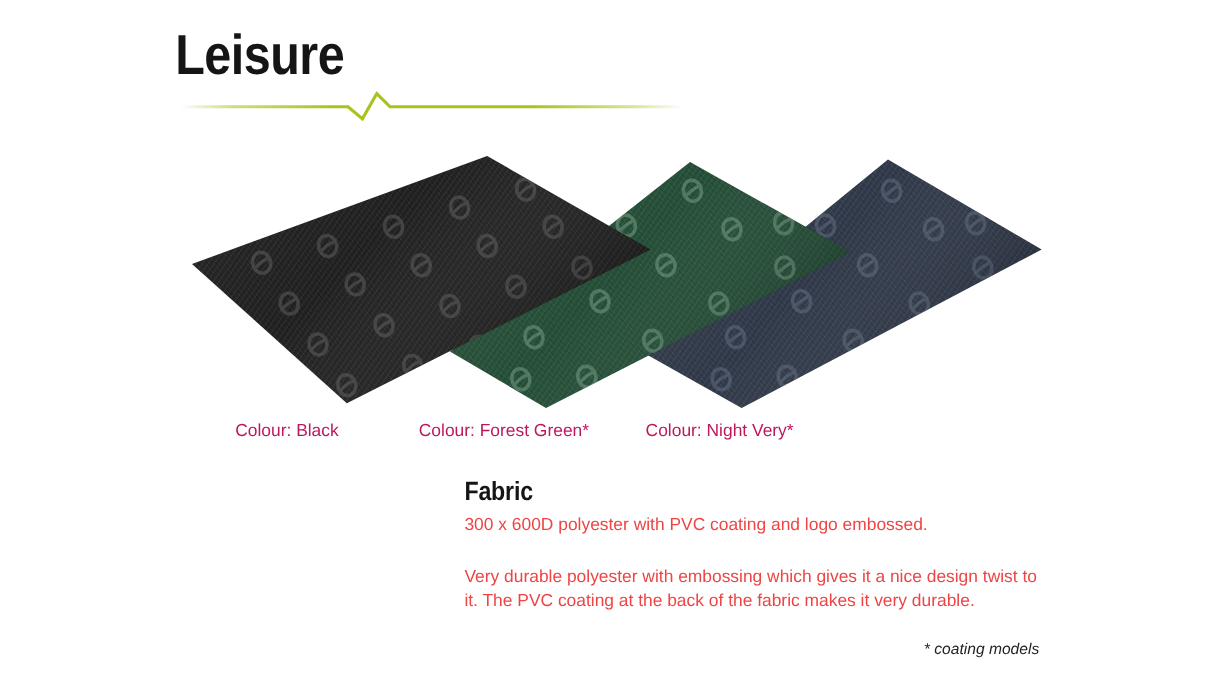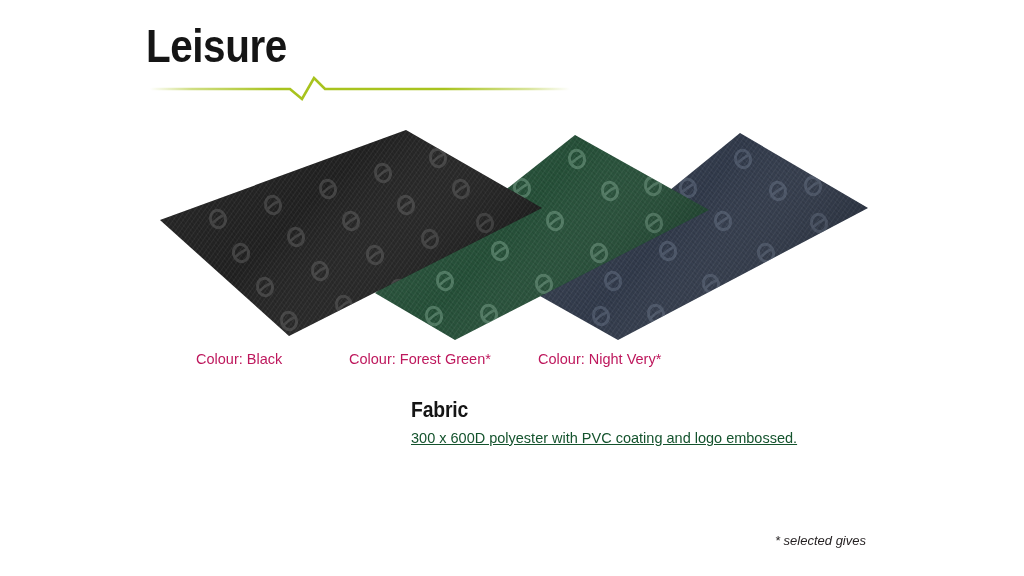--- a/index.html
+++ b/index.html
@@ -72,40 +72,38 @@
   #caption-0 { left: 196px; }
   #caption-1 { left: 349px; }
   #caption-2 { left: 538px; }
 
   
   #fabric-block {
     position: absolute;
     left: 387px;
     top: 398px;
     width: 500px;
-    margin-left: 24px;
   }
   #fabric-heading {
     font-family: "Liberation Sans Narrow", "Liberation Sans", sans-serif;
     font-size: 22px;
     line-height: 24px;
     font-weight: bold;
     letter-spacing: -0.2px;
     color: #151515;
     transform: scaleX(0.88);
     transform-origin: left center;
     margin: 0 0 6px 0;
   }
   .fabric-para {
     font-size: 14.5px;
     line-height: 20px;
-    color: #14532d;
+    color: #ef4444;
     margin: 0;
     max-width: 490px;
-    text-decoration: underline;
   }
   #fabric-para-1 { margin-bottom: 23px; }
 
   
   #footnote {
     position: absolute;
     right: 158px;
     top: 532px;
     font-size: 13px;
     line-height: 17px;
@@ -266,15 +264,16 @@
   </svg>
 </div>
 
 <div class="colour-caption" id="caption-0">Colour: Black</div>
 <div class="colour-caption" id="caption-1">Colour: Forest Green*</div>
 <div class="colour-caption" id="caption-2">Colour: Night Very*</div>
 
 <div id="fabric-block">
   <h2 id="fabric-heading">Fabric</h2>
   <p class="fabric-para" id="fabric-para-1">300 x 600D polyester with PVC coating and logo embossed.</p>
+  <p class="fabric-para" id="fabric-para-2">Very durable polyester with embossing which gives it a nice design twist to it. The PVC coating at the back of the fabric makes it very durable.</p>
 </div>
 
-<div id="footnote">* selected gives</div>
+<div id="footnote">* coating models</div>
 
 </body></html>

